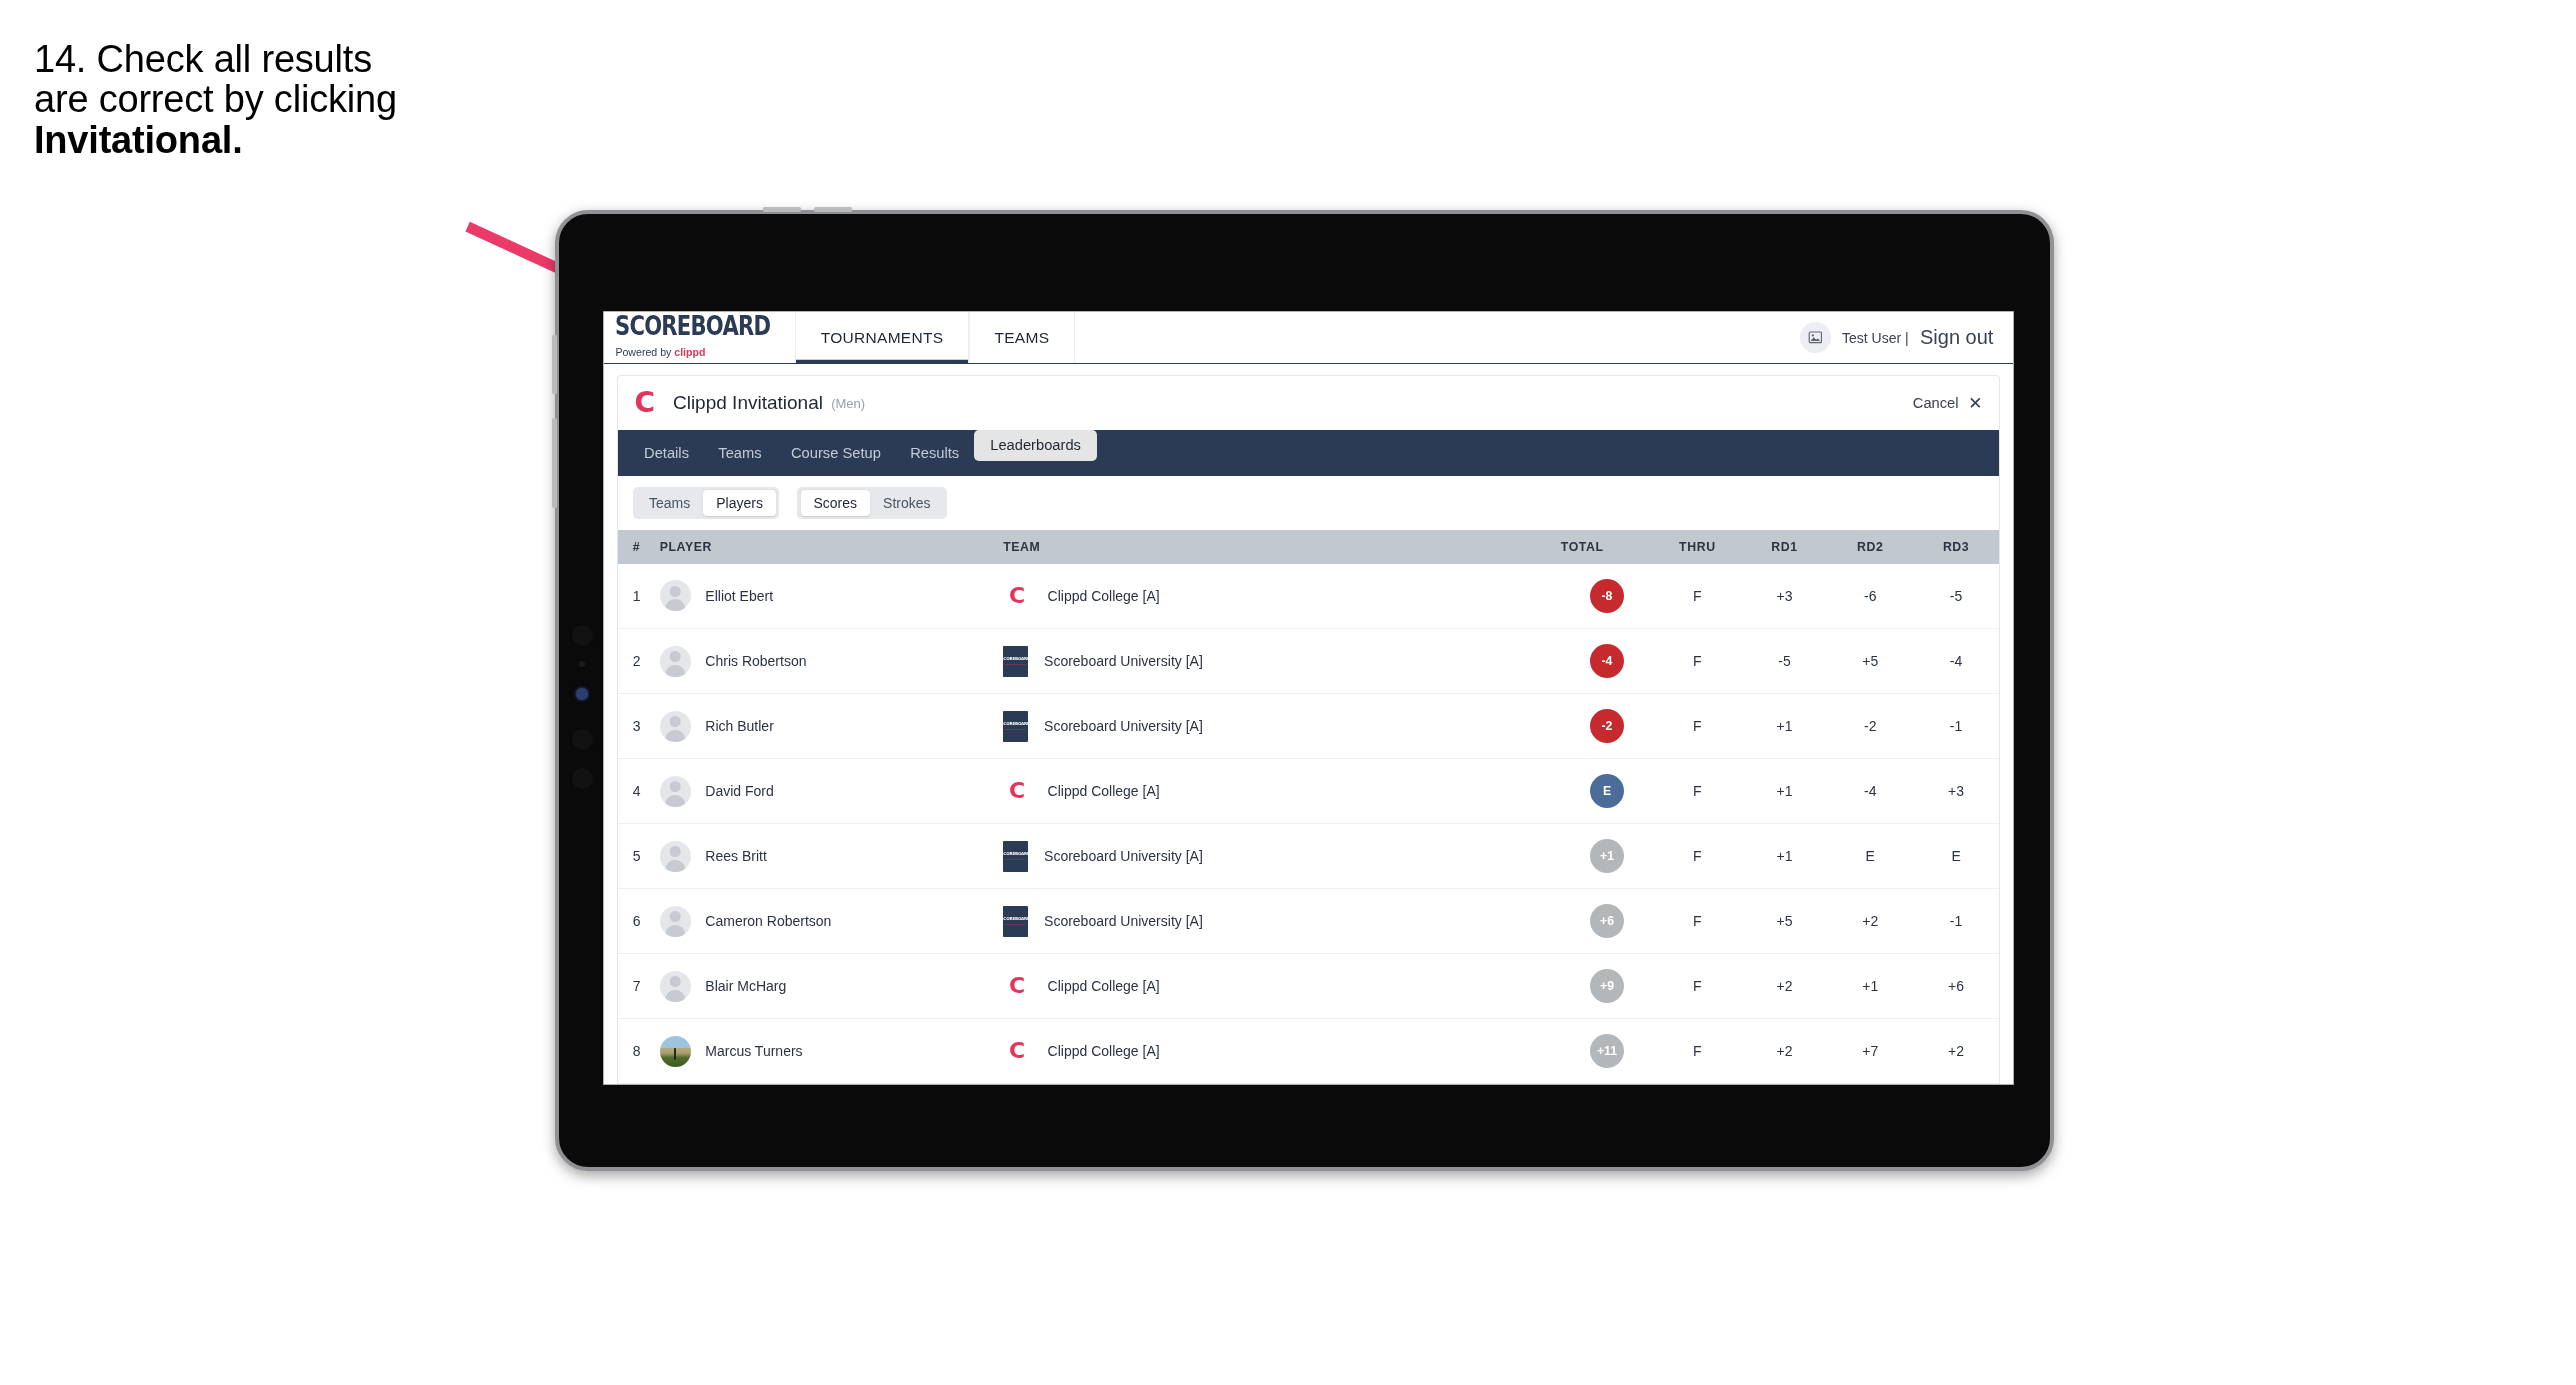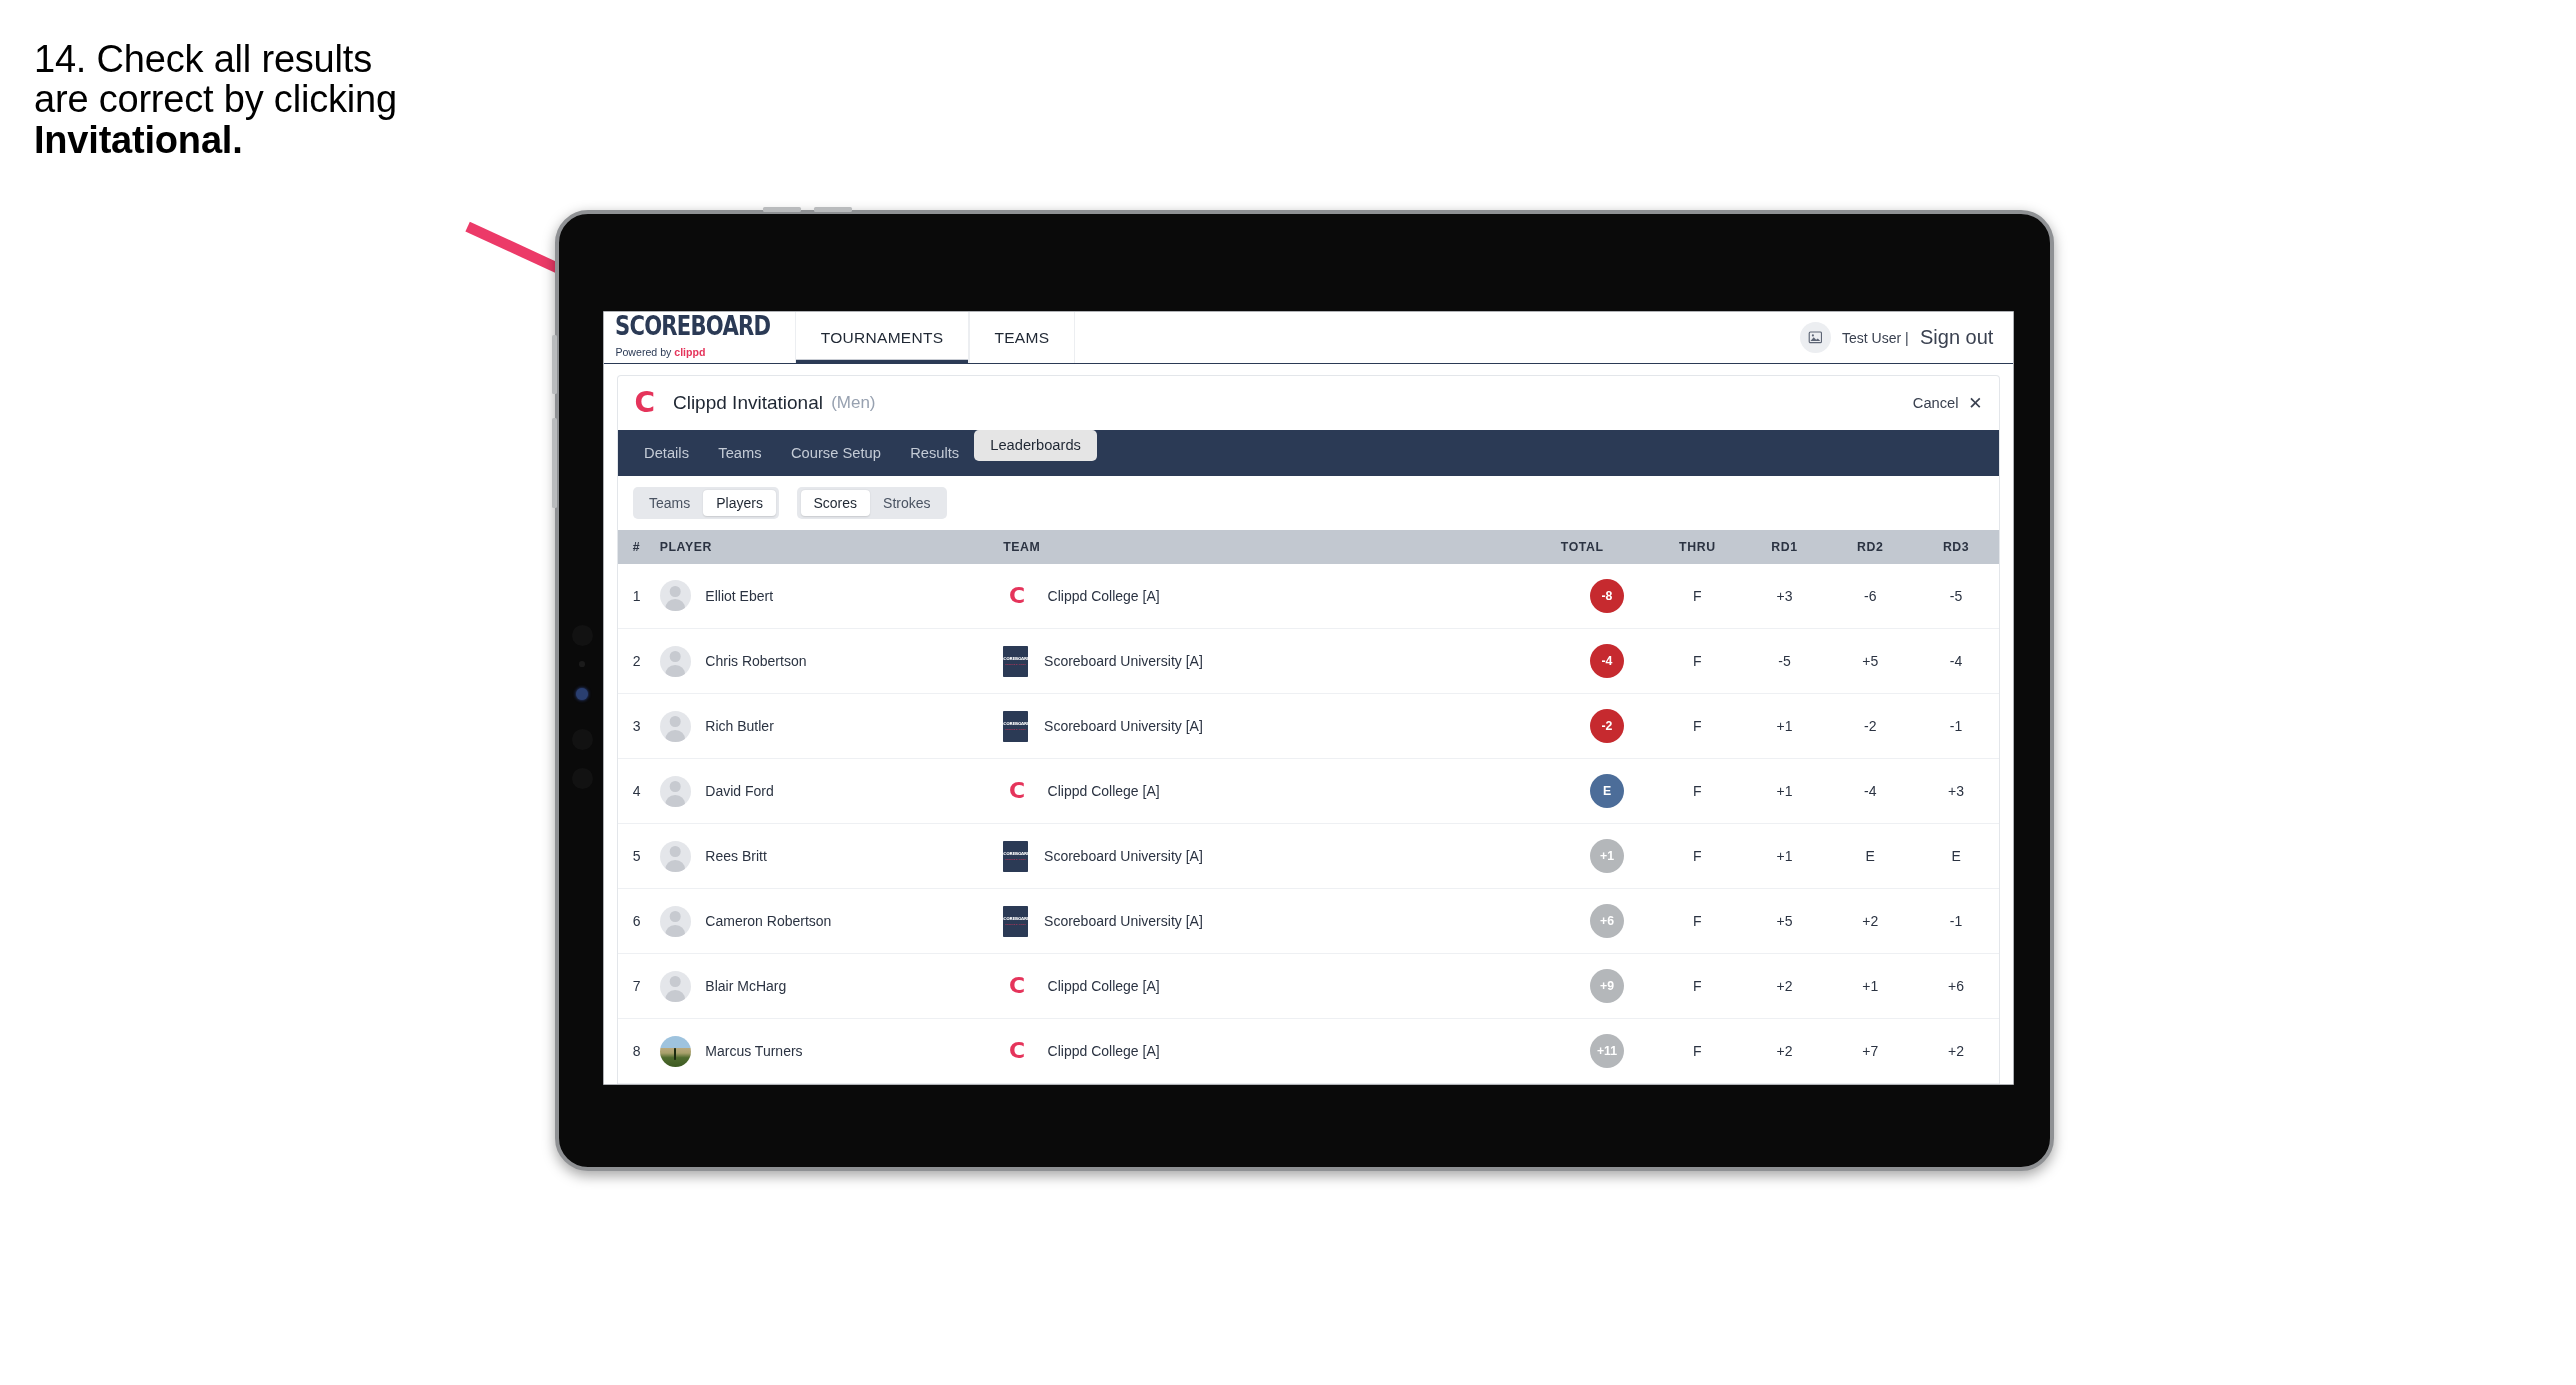--- a/index.html
+++ b/index.html
@@ -132,21 +132,21 @@
   .tcard-head {
     display: flex; align-items: center;
     height: 54px; padding: 0 16.4px;
   }
   .c-logo {
     font-family: "DejaVu Sans", sans-serif;
     font-weight: 700; font-size: 28px; color: #e5345b;
     margin-right: 18px; line-height: 1;
   }
   .t-title { font-size: 19px; color: #1f2733; }
-  .t-sub { font-size: 17px; color: #97a1b0; margin-left: 8.2px; }
+  .t-sub { font-size: 13px; color: #97a1b0; margin-left: 8.2px; }
   .cancel {
     margin-left: auto; display: flex; align-items: center; gap: 9.8px;
     font-size: 14.7px; color: #3a4150; cursor: pointer;
   }
   .x-glyph { font-size: 17px; line-height: 1; }
 
   
   .tabbar {
     display: flex; 
     height: 46px; background: #2b3a55;

